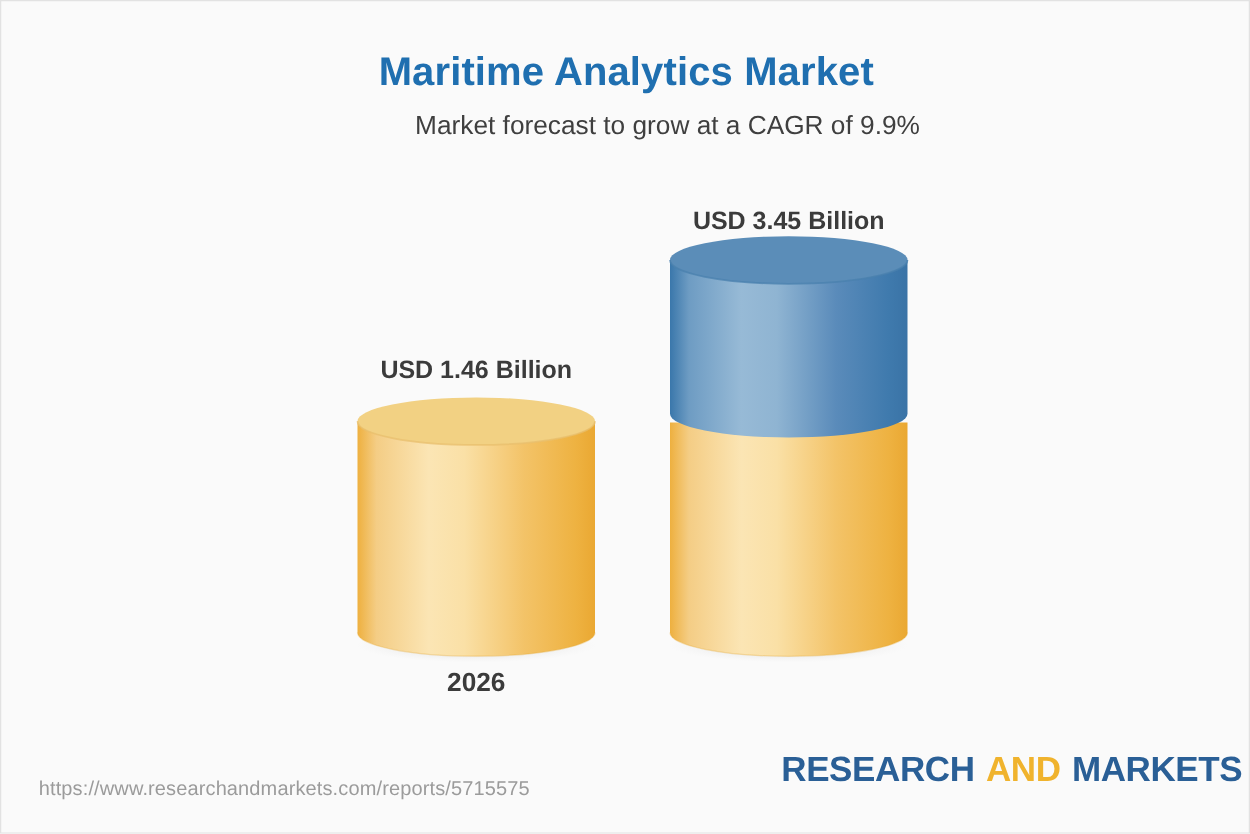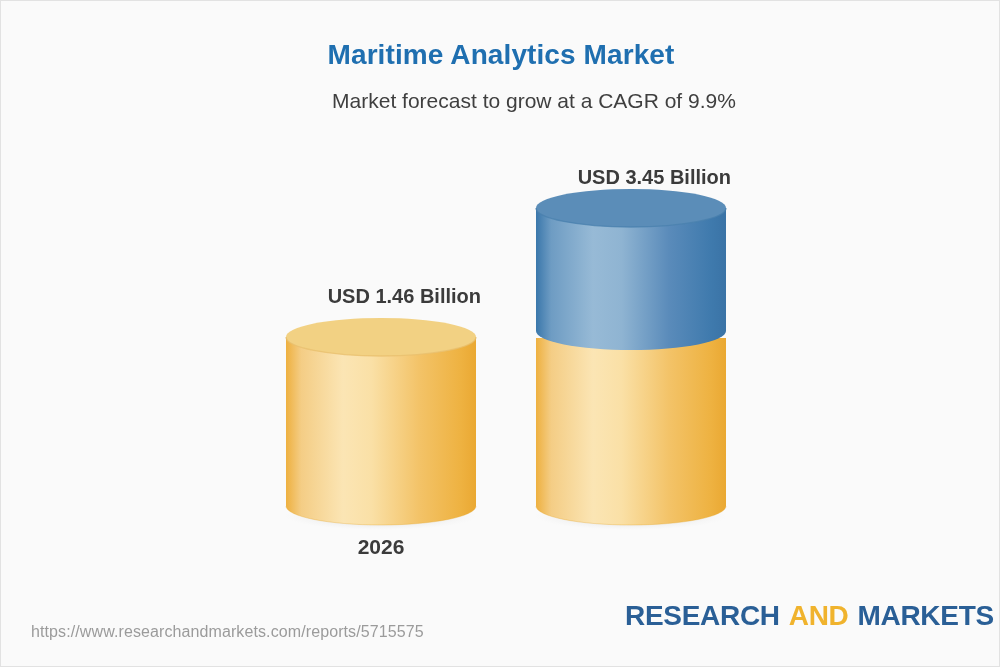--- a/index.html
+++ b/index.html
@@ -24,21 +24,21 @@
     overflow: hidden;
   }
 
   
   .chart-title {
     position: absolute;
     top: 38px;
     left: 0;
     width: 1000px;
     text-align: center;
-    font-size: 28px;
+    font-size: 32px;
     font-weight: bold;
     color: #1f6fb0;
     letter-spacing: 0.1px;
   }
   .chart-subtitle {
     position: absolute;
     top: 88px;
     left: 0;
     width: 1000px;
     text-align: center;
@@ -55,21 +55,21 @@
     top: 0;
     width: 1000px;
     height: 667px;
   }
 
   .value-label {
     position: absolute;
     font-size: 20px;
     font-weight: bold;
     color: #3b3b3b;
-    text-align: right;
+    text-align: center;
     white-space: nowrap;
   }
   .cat-label {
     position: absolute;
     font-size: 21px;
     font-weight: bold;
     color: #3b3b3b;
     text-align: center;
     white-space: nowrap;
   }

